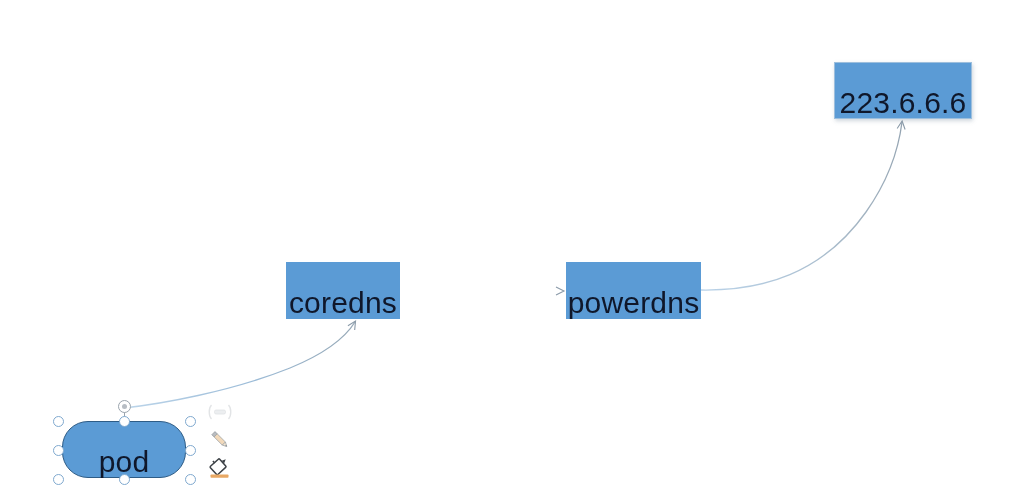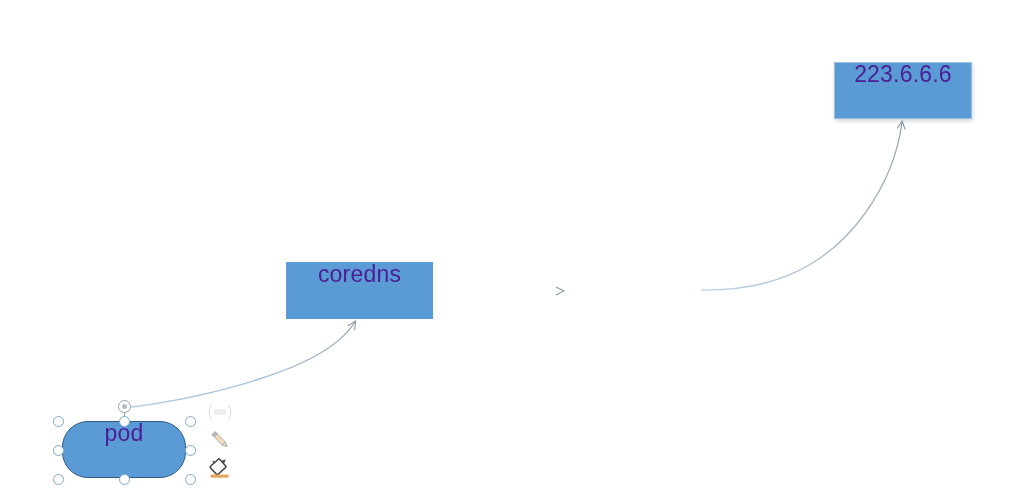--- a/index.html
+++ b/index.html
@@ -24,25 +24,25 @@
     left: 0;
     top: 0;
     width: 1034px;
     height: 503px;
     pointer-events: none;
   }
   .node {
     position: absolute;
     box-sizing: border-box;
     display: flex;
-    align-items: flex-start;
+    align-items: flex-end;
     justify-content: center;
     background: #5B9BD5;
-    color: #4c1d95;
-    font-size: 23px;
+    color: #0f172a;
+    font-size: 30px;
     font-weight: 400;
     letter-spacing: 0.2px;
     line-height: 1;
     user-select: none;
   }
   .node.plain {
     border: 1px solid #5B9BD5;
   }
   .node.shadowed {
     border: 1px solid #9dbfdd;
@@ -139,24 +139,27 @@
 
     <path d="M 421 291 L 563 291" fill="none" stroke="url(#edge-fade-3)" stroke-width="1.2" marker-end="url(#arrow-open)"></path>
 
     <path d="M 701 290 C 762 291 822 274 866 212 C 890 178 899 146 902 122" fill="none" stroke="url(#edge-fade-2)" stroke-width="1.3" marker-end="url(#arrow-open)"></path>
   </svg>
 
   <div class="node shadowed" style="left:834px; top:62px; width:138px; height:57px;">
     <span>223.6.6.6</span>
   </div>
 
-  <div class="node plain" style="left:286px; top:262px; width:147px; height:57px;">
+  <div class="node plain" style="left:286px; top:262px; width:114px; height:57px;">
     <span>coredns</span>
   </div>
 
+  <div class="node plain" style="left:566px; top:262px; width:135px; height:57px;">
+    <span>powerdns</span>
+  </div>
 
   <div class="node selected" style="left:62px; top:421px; width:124px; height:57px;border-radius:26px;">
     <span>pod</span>
   </div>
 
   <div>
     <div class="rotate-stem" style="left:124px; top:410px; height:12px;"></div>
     <div class="rotate-handle" style="left:124px; top:406px;"></div>
 
     <div class="handle" style="left:58px;  top:421px;"></div>

